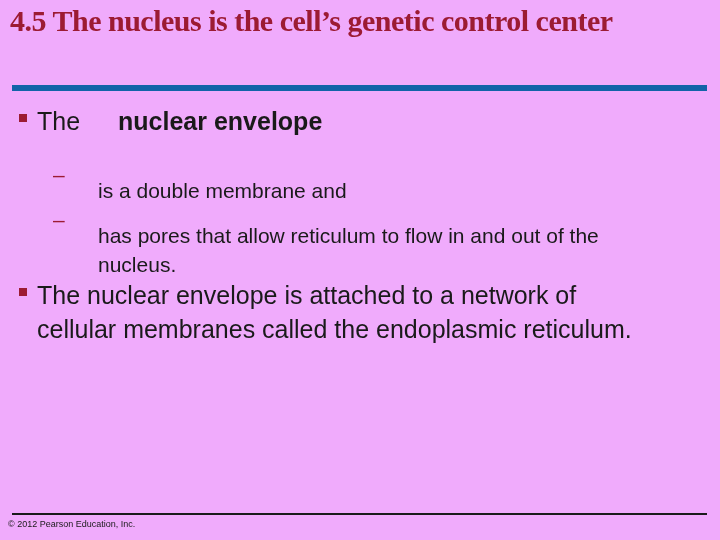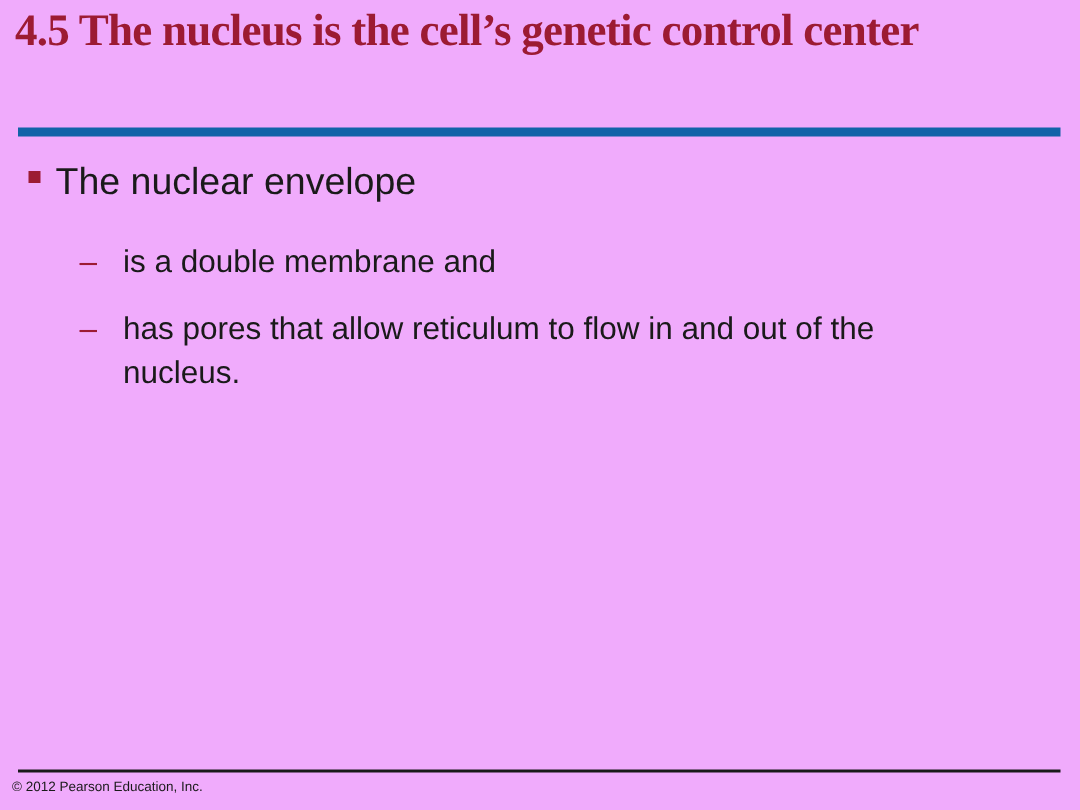--- a/index.html
+++ b/index.html
@@ -46,31 +46,31 @@
     margin-top: 10px;
     margin-right: 10px;
   }
   .l1text {
     margin: 0;
     font-size: 25px;
     line-height: 34px;
     color: #1a1a1a;
     width: 610px;
   }
-  .l1text b { font-weight: normal; }
+  .l1text b { font-weight: bold; margin-left: 31px; }
   .dash {
     flex: 0 0 auto;
     display: inline-block;
     width: 29px;
     font-size: 21px;
     line-height: 29px;
     color: #9c1b33;
   }
   .l2text {
-    margin: 0;
+    margin: 16px;
     font-size: 21px;
     line-height: 29px;
     color: #1a1a1a;
     width: 566px;
   }
   .rule-bottom {
     position: absolute;
     left: 12px;
     top: 513px;
     width: 695px;
@@ -103,18 +103,22 @@
   <div class="bullet l2" style="top:160px">
     <span class="dash">–</span>
     <p class="l2text">is a double membrane and</p>
   </div>
 
   <div class="bullet l2" style="top:205px">
     <span class="dash">–</span>
     <p class="l2text">has pores that allow reticulum to flow in and out of the nucleus.</p>
   </div>
 
+  <div class="bullet l1" style="top:278px">
+    <span class="sq"></span>
+    <p class="l1text">The nuclear envelope is attached to a network of cellular membranes called the endoplasmic reticulum.</p>
+  </div>
 
   <div class="rule-bottom"></div>
 
   <div class="footer">© 2012 Pearson Education, Inc.</div>
 
 </div>
 
 </body></html>

